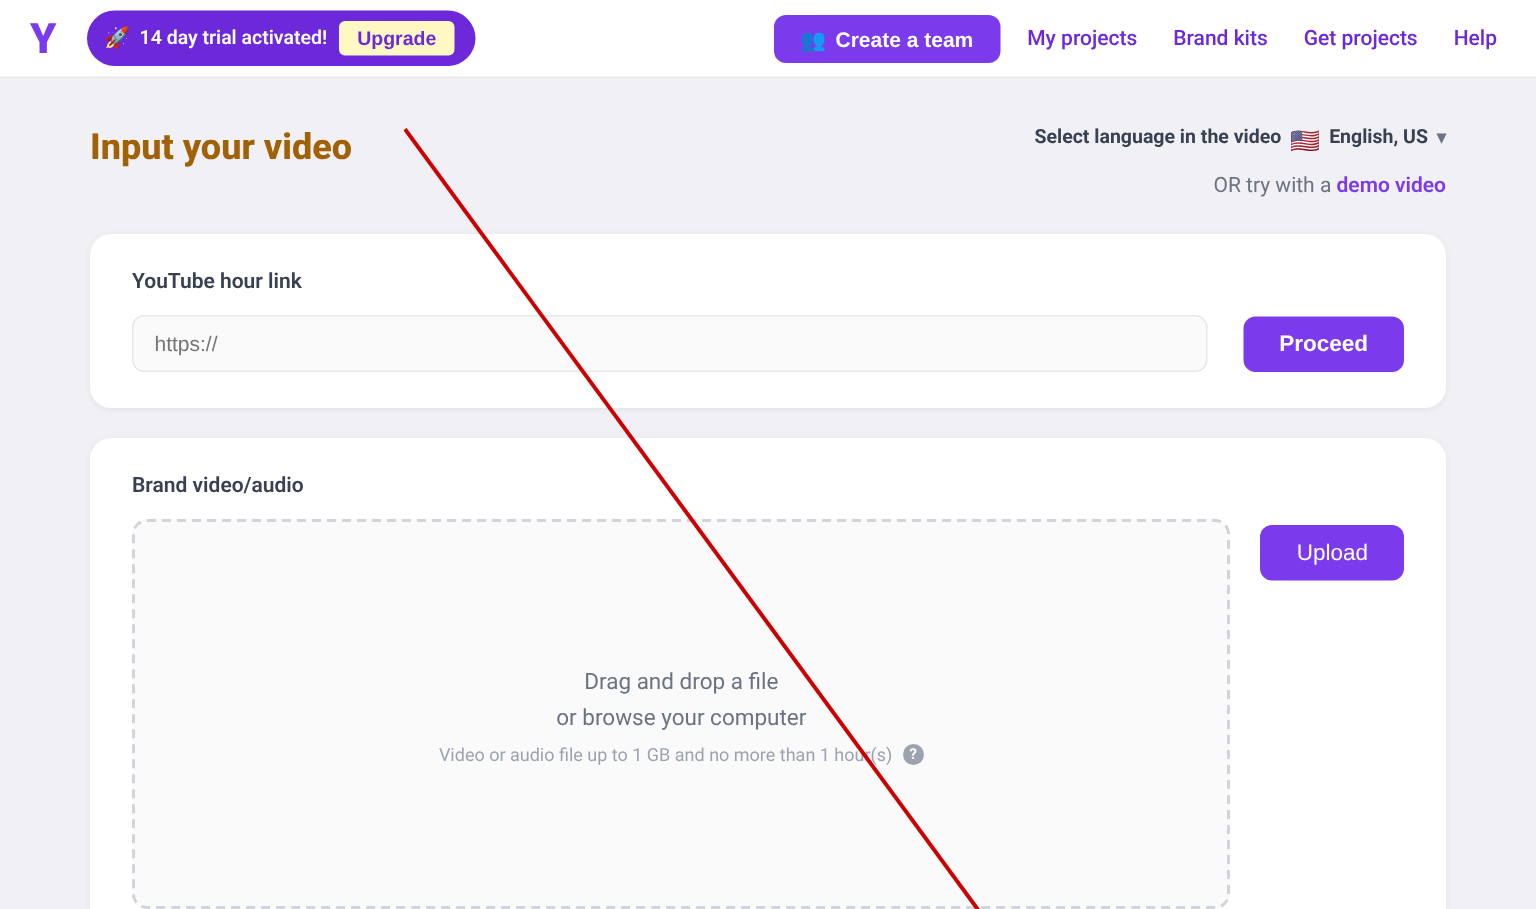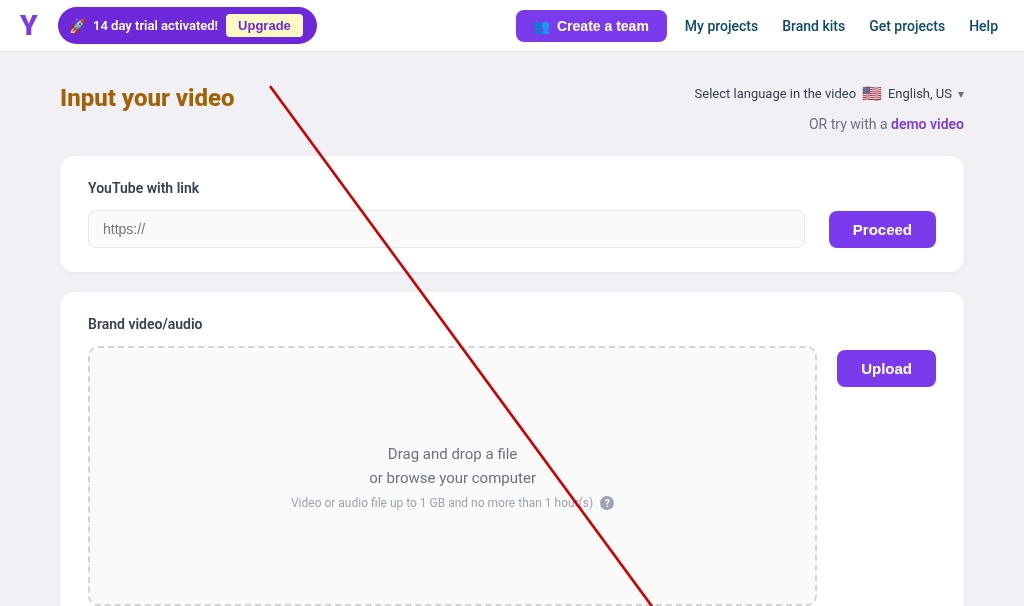--- a/index.html
+++ b/index.html
@@ -68,21 +68,21 @@
       padding: 8px 18px;
       font-size: 14px;
       font-weight: 600;
       cursor: pointer;
       display: flex;
       align-items: center;
       gap: 6px;
     }
 
     .nav-link {
-      color: #0c4a6e;
+      color: #6d28d9;
       font-size: 14px;
       font-weight: 500;
       cursor: pointer;
       padding: 0 6px;
       text-decoration: none;
     }
 
     
     .main {
       padding: 32px 60px;
@@ -108,25 +108,25 @@
       font-weight: 600;
       cursor: pointer;
       text-decoration: none;
     }
 
     .language-selector {
       position: absolute;
       top: 32px;
       right: 60px;
       display: flex;
-      align-items: center;
       gap: 6px;
       font-size: 13px;
       color: #374151;
       cursor: pointer;
+      font-weight: bold;
     }
 
     .language-selector .flag { font-size: 16px; }
     .language-selector .chevron { font-size: 12px; color: #6b7280; }
 
     
     .card {
       background: #ffffff;
       border-radius: 14px;
       padding: 24px 28px;
@@ -206,21 +206,21 @@
       text-align: center;
     }
 
     .upload-btn {
       background: #7c3aed;
       color: #ffffff;
       border: none;
       border-radius: 8px;
       padding: 10px 24px;
       font-size: 15px;
-      font-weight: 700;
+      font-weight: 400;
       cursor: pointer;
       white-space: nowrap;
       align-self: flex-start;
       margin-top: 4px;
     }
 
     
     .arrow-overlay {
       position: absolute;
       top: 0;
@@ -282,21 +282,21 @@
     <span class="chevron">▾</span>
   </div>
 
   <h1 class="page-title">Input your video</h1>
   <p class="subtitle">
     <span>OR try with a </span>
     <a class="demo-link">demo video</a>
   </p>
 
   <div class="card">
-    <div class="card-title">YouTube with link</div>
+    <div class="card-title">YouTube hour link</div>
     <div class="yt-row">
       <input class="yt-input" type="text" placeholder="https://" style="">
       <button class="proceed-btn">Proceed</button>
     </div>
   </div>
 
   <div class="card">
     <div class="card-title">Brand video/audio</div>
     <div class="upload-row">
       <div class="dropzone">

